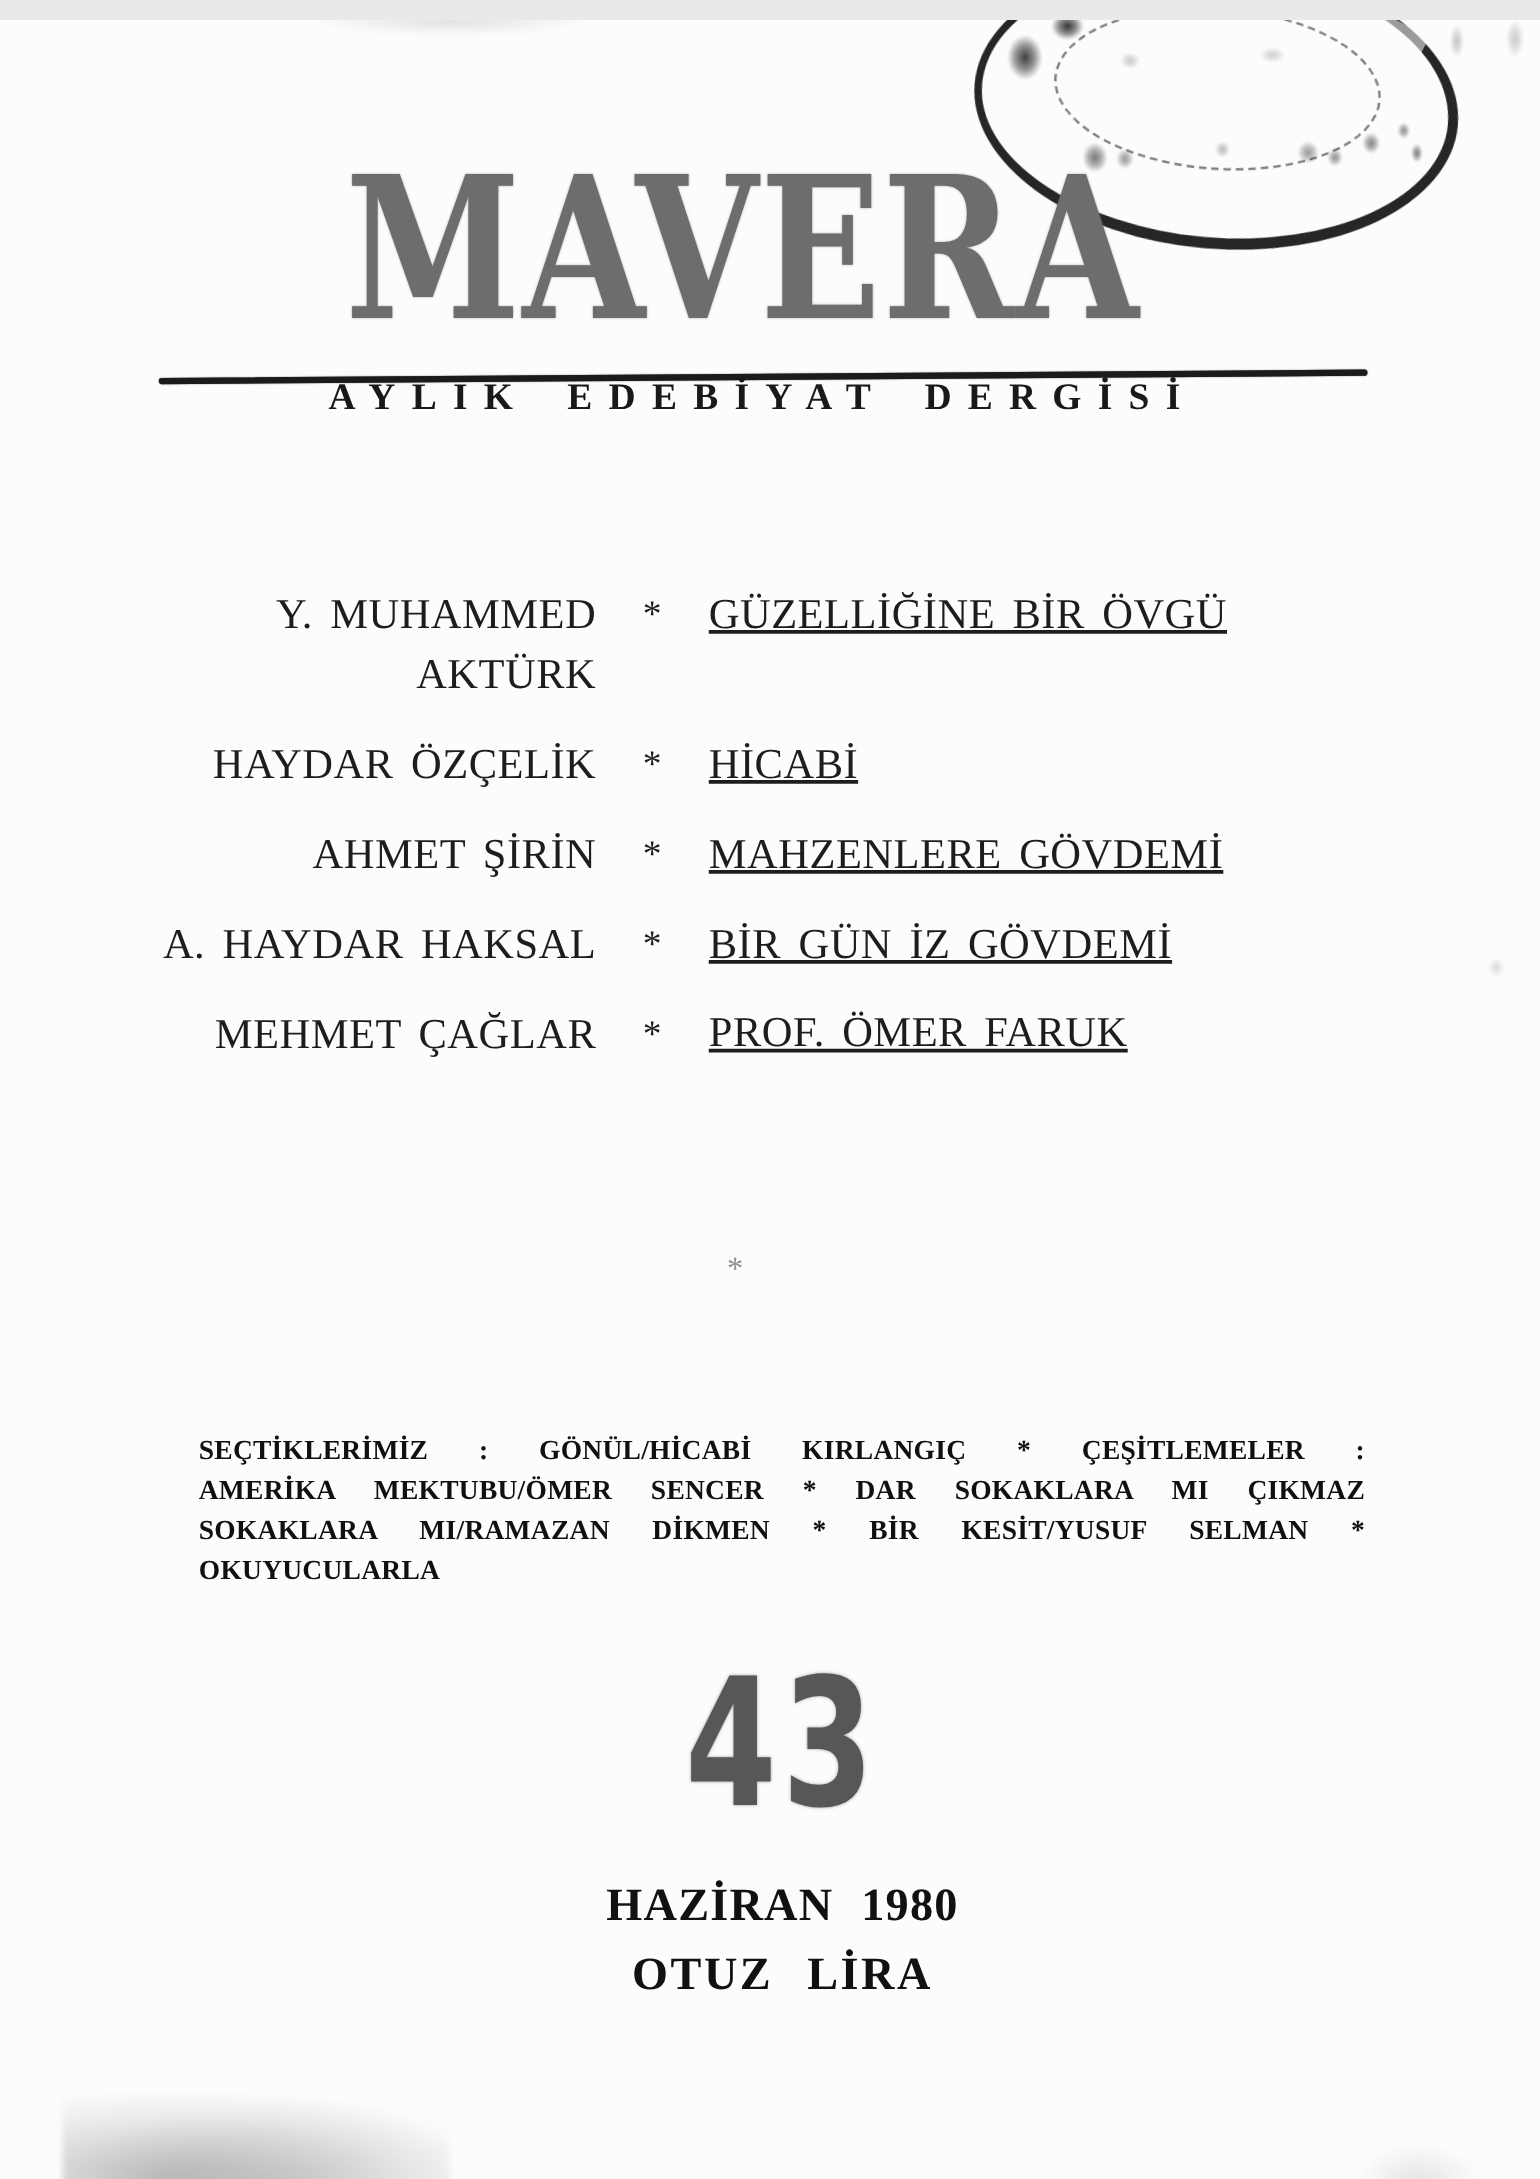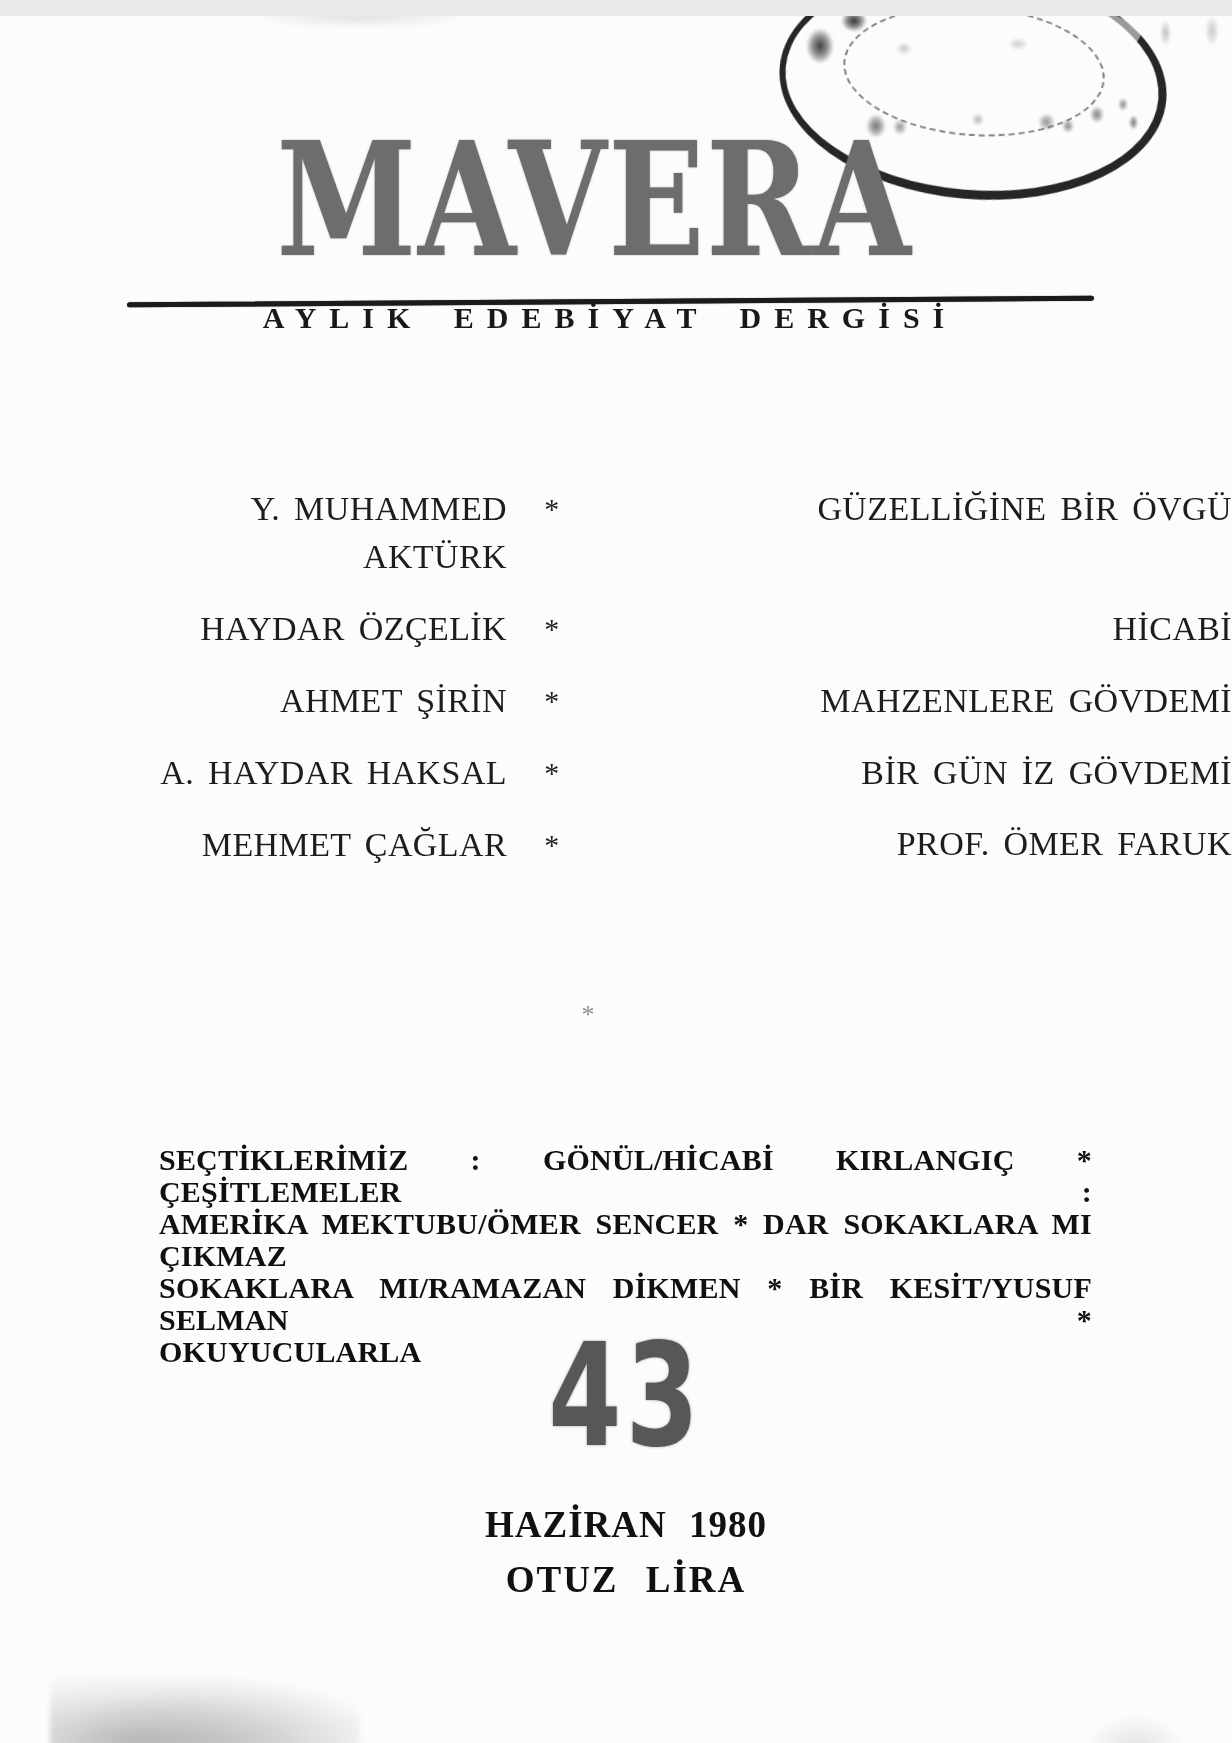--- a/index.html
+++ b/index.html
@@ -48,36 +48,36 @@
     background:#1b1b1b;border-radius:3px;transform:rotate(-.4deg);
     box-shadow:0 0 1px #333;
   }
   .subtitle{
     position:absolute;left:0;top:287px;width:1232px;text-align:center;
     font-weight:bold;font-size:30px;line-height:1;
     letter-spacing:13px;word-spacing:10px;color:#191919;
     transform:translateX(-6px);
   }
   
-  .toc{position:absolute;left:0;top:469px;width:1232px;padding-left:117px;box-sizing:border-box;}
+  .toc{position:absolute;left:0;top:452px;width:1232px;padding-left:87px;box-sizing:border-box;}
   .toc-row{display:flex;align-items:flex-start;margin-bottom:24px;
     font-size:34px;line-height:48px;letter-spacing:.4px;word-spacing:5px;color:#1d1d1d;}
   .toc-name{width:390px;text-align:right;}
   .toc-star{width:90px;text-align:center;font-size:30px;}
-  .toc-work{flex:1;text-align:right;}
+  .toc-work{flex:1;text-align:left;text-decoration:underline;}
   .toc-work div{line-height:46px;}
   
   .mid-star{
     position:absolute;left:0;top:984px;width:1232px;text-align:center;
     font-size:26px;color:#8f8f8f;transform:translateX(-28px);filter:blur(.4px);
   }
   
   .selections{
     position:absolute;left:159px;top:1128px;width:933px;
-    font-weight:bold;font-size:30px;line-height:32px;
+    font-weight:bold;font-size:22px;line-height:32px;
     letter-spacing:.2px;color:#101010;
   }
   .sel-line.justify{text-align:justify;text-align-last:justify;}
   
   .issue-number{position:absolute;left:0;top:1309px;width:1232px;text-align:center;}
   .issue-number span{
     display:inline-block;
     font-family:"DejaVu Sans","Liberation Sans",sans-serif;
     font-weight:bold;font-size:142px;line-height:1;letter-spacing:6px;
     color:#575757;transform:translateX(10px) scaleX(.74);

